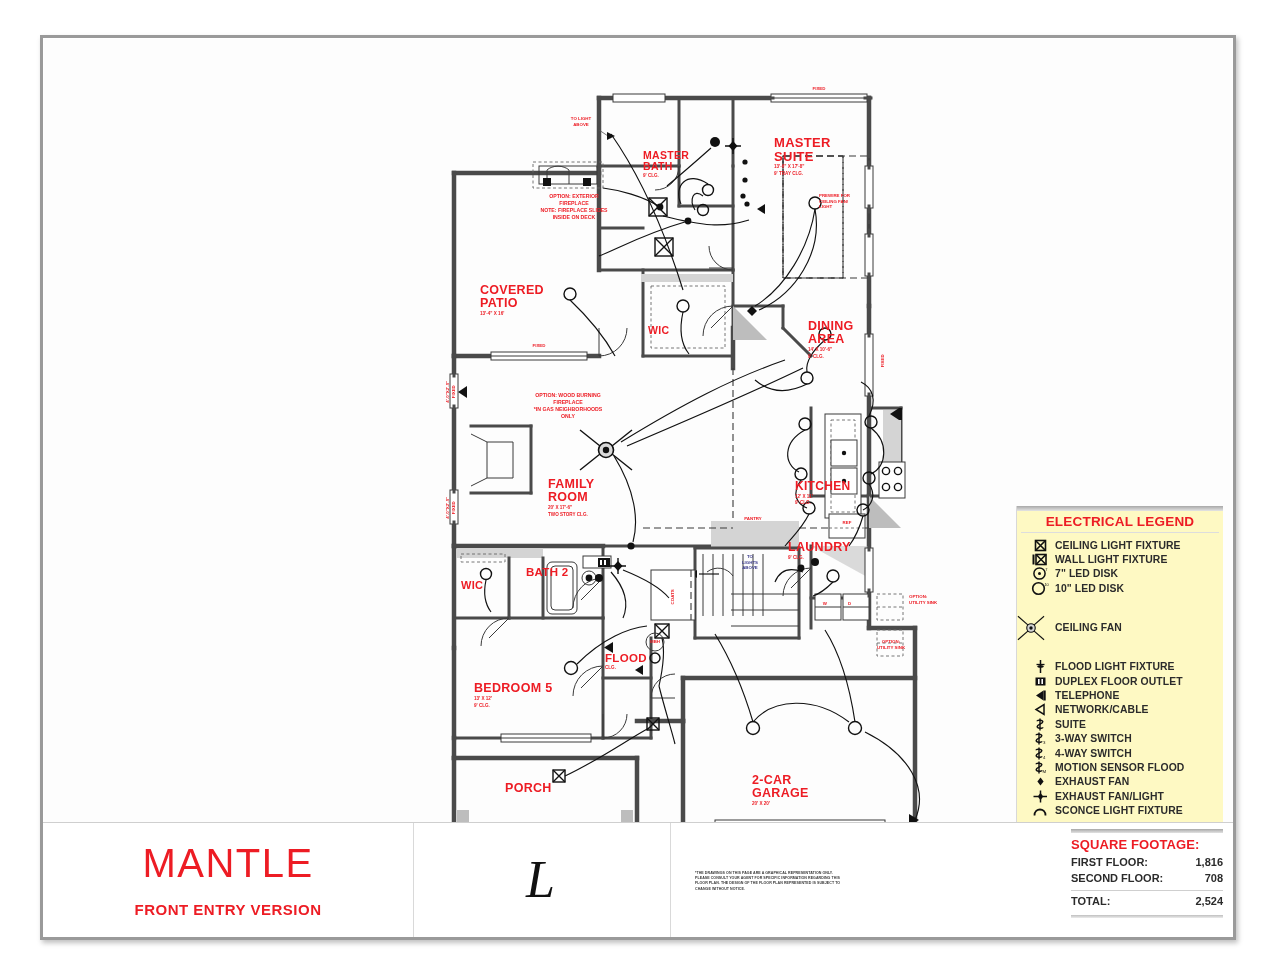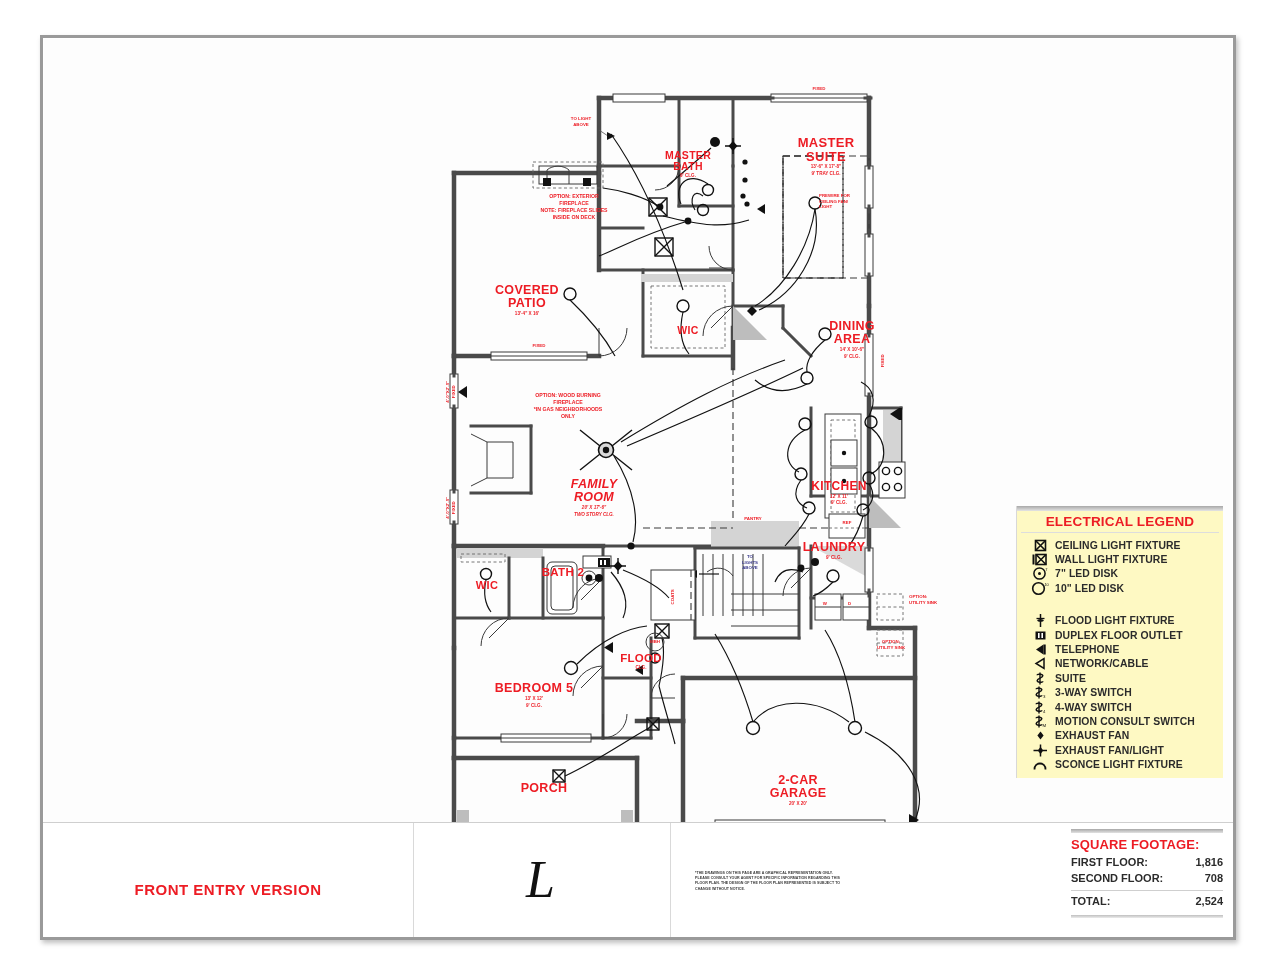--- a/index.html
+++ b/index.html
@@ -21,21 +21,21 @@
     box-sizing:border-box;
   }
   #plan-area{
     position:absolute;left:0;top:0;right:0;bottom:115px;
     overflow:hidden;
   }
   
   #plan-svg{position:absolute;left:0;top:0;}
   
   .rm{
-    position:absolute;color:#ed1c24;text-align:center;
+    position:absolute;color:#ed1c24;text-align:left;
     font-weight:bold;letter-spacing:.3px;line-height:1.05;
     white-space:nowrap;
   }
   .rm .dim{display:block;font-size:4.6px;font-weight:bold;letter-spacing:0;margin-top:2px;}
   .note{
     position:absolute;color:#ed1c24;text-align:center;
     font-size:5.2px;font-weight:bold;line-height:1.35;white-space:nowrap;
   }
   .tiny{
     position:absolute;color:#ed1c24;font-size:4.4px;font-weight:bold;
@@ -582,21 +582,21 @@
       <span class="dim">14' X 10'-6"</span>
       <span class="dim">9' CLG.</span>
     </div>
 
     <div class="rm" style="left:752px;top:442px;width:88px;font-size:12px;">
       <span>KITCHEN</span>
       <span class="dim">12' X 11'</span>
       <span class="dim">9' CLG.</span>
     </div>
 
-    <div class="rm" style="left:505px;top:440px;width:92px;font-size:12.5px;font-style:italic;">
+    <div class="rm" style="left:505px;top:440px;width:92px;font-size:12.5px;">
       <span>FAMILY</span><br>
       <span>ROOM</span>
       <span class="dim">20' X 17'-6"</span>
       <span class="dim">TWO STORY CLG.</span>
     </div>
 
     <div class="rm" style="left:745px;top:503px;width:92px;font-size:12.5px;">
       <span>LAUNDRY</span>
       <span class="dim">9' CLG.</span>
     </div>
@@ -757,20 +757,35 @@
           <svg width="18" height="15" viewBox="0 0 18 15">
             <circle cx="7.5" cy="7.5" r="5.8" fill="none" stroke="#111" stroke-width="1.6"></circle>
             <text x="13.4" y="4.6" font-size="4" fill="#111" font-family="Liberation Sans, sans-serif">10</text>
           </svg>
         </span>
         <span class="lg-txt">10" LED DISK</span>
       </div>
 
       <div class="lg-gap"></div>
 
+      <div class="lg-row tall">
+        <span class="lg-sym" style="width:30px;min-width:30px;margin-left:-9px;">
+          <svg width="46" height="44" viewBox="0 0 46 44">
+            <g stroke="#111" stroke-width="1.7" fill="none">
+              <path d="M3,4 L19,18"></path>
+                <path d="M43,4 L27,18"></path>
+              <path d="M3,40 L19,26"></path>
+                <path d="M43,40 L27,26"></path>
+            </g>
+            <circle cx="23" cy="22" r="6.5" fill="#d5d5d5" stroke="#111" stroke-width="1.7"></circle>
+            <circle cx="23" cy="22" r="2.6" fill="#111"></circle>
+          </svg>
+        </span>
+        <span class="lg-txt" style="margin-left:9px;">CEILING FAN</span>
+      </div>
 
       <div class="lg-gap"></div>
 
       <div class="lg-row">
         <span class="lg-sym">
           <svg width="15" height="15" viewBox="0 0 15 15">
             <path d="M7.5,1 L7.5,14" stroke="#111" stroke-width="1.5"></path>
             <path d="M3.5,5.5 L11.5,5.5" stroke="#111" stroke-width="1.3"></path>
             <path d="M4.2,7.5 C4.2,5.8 10.8,5.8 10.8,7.5 C10.8,9.2 4.2,9.2 4.2,7.5 Z" fill="#111"></path>
           </svg>
@@ -841,21 +856,21 @@
       </div>
 
       <div class="lg-row">
         <span class="lg-sym">
           <svg width="17" height="15" viewBox="0 0 17 15">
             <path d="M7,1.5 L7,13.5" stroke="#111" stroke-width="1.4"></path>
             <path d="M4.2,4.2 C4.2,2.7 9.8,2.7 9.8,4.8 C9.8,6.9 4.2,7.4 4.2,9.6 C4.2,11.8 9.8,11.8 9.8,10.3" fill="none" stroke="#111" stroke-width="1.5"></path>
             <text x="10.6" y="12.5" font-size="4.4" fill="#111" font-family="Liberation Sans, sans-serif">M</text>
           </svg>
         </span>
-        <span class="lg-txt">MOTION CONSULT SWITCH</span>
+        <span class="lg-txt">MOTION SENSOR FLOOD</span>
       </div>
 
       <div class="lg-row">
         <span class="lg-sym">
           <svg width="15" height="15" viewBox="0 0 15 15">
             <path d="M7.5,3.4 L10.6,7.5 L7.5,11.6 L4.4,7.5 Z" fill="#111"></path>
           </svg>
         </span>
         <span class="lg-txt">EXHAUST FAN</span>
       </div>
@@ -878,20 +893,21 @@
           </svg>
         </span>
         <span class="lg-txt">SCONCE LIGHT FIXTURE</span>
       </div>
     </div>
   </div>
 
   <div id="titleblock">
 
     <div id="tb-name">
+      <div class="plan-name">MANTLE</div>
       <div class="plan-sub">FRONT ENTRY VERSION</div>
     </div>
 
     <div id="tb-logo">
       <div class="logo-wrap">
         <div class="logo-mark">L</div>
       </div>
     </div>
 
     <div id="tb-mid">

